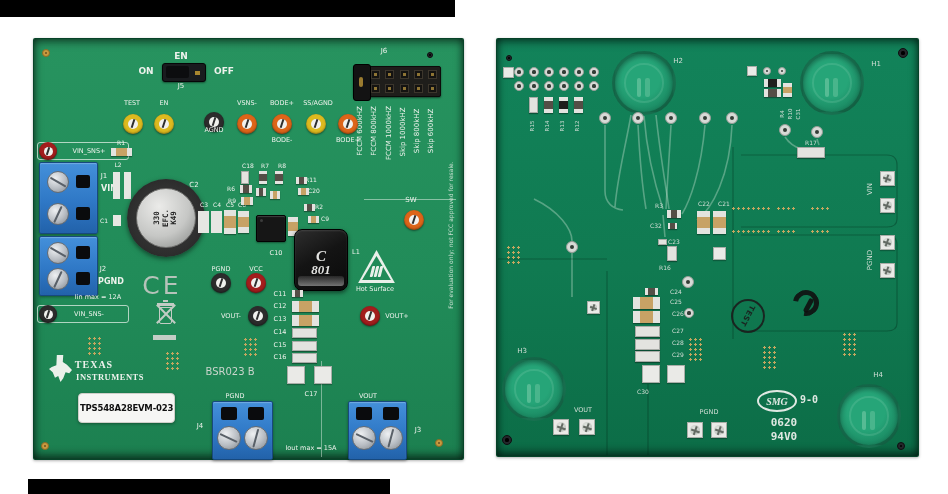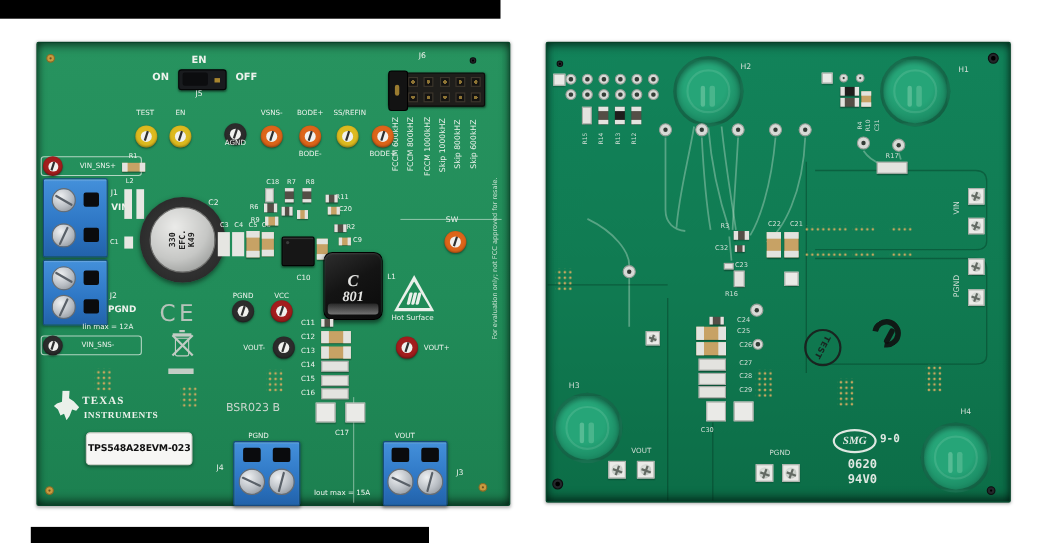--- a/index.html
+++ b/index.html
@@ -78,21 +78,21 @@
       <div style="position: absolute; left: 203px; top: 75px; width: 20px; height: 20px; border-radius: 50%; background: rgb(221, 101, 25); box-shadow: rgba(0, 0, 0, 0.45) 0px 1px 2px, rgba(0, 0, 0, 0.35) 0px -1px 2px inset;">
         <div style="position: absolute; left: 25%; top: 25%; width: 50%; height: 50%; border-radius: 50%; background: rgb(241, 241, 238);"></div>
         <div style="position: absolute; left: 46%; top: 27%; width: 9%; height: 46%; background: rgb(47, 47, 47); transform: rotate(18deg);"></div>
       </div>
       <div style="position: absolute; left: 248px; top: 64px; transform: translate(-50%, -50%) rotate(0deg); font-size: 6.5px; line-height: 1; white-space: nowrap; color: rgb(237, 242, 236);">BODE+</div>
       <div style="position: absolute; left: 238px; top: 75px; width: 20px; height: 20px; border-radius: 50%; background: rgb(221, 101, 25); box-shadow: rgba(0, 0, 0, 0.45) 0px 1px 2px, rgba(0, 0, 0, 0.35) 0px -1px 2px inset;">
         <div style="position: absolute; left: 25%; top: 25%; width: 50%; height: 50%; border-radius: 50%; background: rgb(241, 241, 238);"></div>
         <div style="position: absolute; left: 46%; top: 27%; width: 9%; height: 46%; background: rgb(47, 47, 47); transform: rotate(18deg);"></div>
       </div>
       <div style="position: absolute; left: 248px; top: 101px; transform: translate(-50%, -50%) rotate(0deg); font-size: 6.5px; line-height: 1; white-space: nowrap; color: rgb(237, 242, 236);">BODE-</div>
-      <div style="position: absolute; left: 284px; top: 64px; transform: translate(-50%, -50%) rotate(0deg); font-size: 6.5px; line-height: 1; white-space: nowrap; color: rgb(237, 242, 236);">SS/REFIN</div>
+      <div style="position: absolute; left: 284px; top: 64px; transform: translate(-50%, -50%) rotate(0deg); font-size: 6.5px; line-height: 1; white-space: nowrap; color: rgb(237, 242, 236);">SS/AGND</div>
       <div style="position: absolute; left: 272px; top: 75px; width: 20px; height: 20px; border-radius: 50%; background: rgb(221, 186, 31); box-shadow: rgba(0, 0, 0, 0.45) 0px 1px 2px, rgba(0, 0, 0, 0.35) 0px -1px 2px inset;">
         <div style="position: absolute; left: 25%; top: 25%; width: 50%; height: 50%; border-radius: 50%; background: rgb(241, 241, 238);"></div>
         <div style="position: absolute; left: 46%; top: 27%; width: 9%; height: 46%; background: rgb(47, 47, 47); transform: rotate(18deg);"></div>
       </div>
       <div style="position: absolute; left: 304px; top: 75px; width: 20px; height: 20px; border-radius: 50%; background: rgb(221, 101, 25); box-shadow: rgba(0, 0, 0, 0.45) 0px 1px 2px, rgba(0, 0, 0, 0.35) 0px -1px 2px inset;">
         <div style="position: absolute; left: 25%; top: 25%; width: 50%; height: 50%; border-radius: 50%; background: rgb(241, 241, 238);"></div>
         <div style="position: absolute; left: 46%; top: 27%; width: 9%; height: 46%; background: rgb(47, 47, 47); transform: rotate(18deg);"></div>
       </div>
       <div style="position: absolute; left: 314px; top: 101px; transform: translate(-50%, -50%) rotate(0deg); font-size: 6.5px; line-height: 1; white-space: nowrap; color: rgb(237, 242, 236);">BODE+</div>
       <div style="position: absolute; left: 3px; top: 103px; width: 92px; height: 18px; border: 1px solid rgba(240, 245, 240, 0.7); border-radius: 3px; box-sizing: border-box;"></div>
@@ -276,21 +276,21 @@
       <div style="position: absolute; left: 246px; top: 293px; transform: translate(-50%, -50%) rotate(0deg); font-size: 6.5px; line-height: 1; white-space: nowrap; color: rgb(237, 242, 236);">C14</div>
       <div style="position: absolute; left: 258px; top: 289px; width: 25px; height: 10px; background: rgb(227, 227, 223); box-shadow: rgba(0, 0, 0, 0.35) 0px 1px 1px; border: 1px solid rgba(120, 125, 118, 0.55); box-sizing: border-box;"></div>
       <div style="position: absolute; left: 246px; top: 306px; transform: translate(-50%, -50%) rotate(0deg); font-size: 6.5px; line-height: 1; white-space: nowrap; color: rgb(237, 242, 236);">C15</div>
       <div style="position: absolute; left: 258px; top: 302px; width: 25px; height: 10px; background: rgb(227, 227, 223); box-shadow: rgba(0, 0, 0, 0.35) 0px 1px 1px; border: 1px solid rgba(120, 125, 118, 0.55); box-sizing: border-box;"></div>
       <div style="position: absolute; left: 246px; top: 318px; transform: translate(-50%, -50%) rotate(0deg); font-size: 6.5px; line-height: 1; white-space: nowrap; color: rgb(237, 242, 236);">C16</div>
       <div style="position: absolute; left: 258px; top: 314px; width: 25px; height: 10px; background: rgb(227, 227, 223); box-shadow: rgba(0, 0, 0, 0.35) 0px 1px 1px; border: 1px solid rgba(120, 125, 118, 0.55); box-sizing: border-box;"></div>
       <div style="position: absolute; left: 287px; top: 322px; width: 1px; height: 96px; background: rgba(238, 243, 238, 0.45);"></div>
       <div style="position: absolute; left: 253px; top: 327px; width: 18px; height: 18px; background: rgb(234, 234, 231); border: 1px solid rgb(169, 174, 168); box-sizing: border-box; box-shadow: rgba(0, 0, 0, 0.25) 0px 1px 1px;"></div>
       <div style="position: absolute; left: 280px; top: 327px; width: 18px; height: 18px; background: rgb(234, 234, 231); border: 1px solid rgb(169, 174, 168); box-sizing: border-box; box-shadow: rgba(0, 0, 0, 0.25) 0px 1px 1px;"></div>
       <div style="position: absolute; left: 277px; top: 355px; transform: translate(-50%, -50%) rotate(0deg); font-size: 6.5px; line-height: 1; white-space: nowrap; color: rgb(237, 242, 236);">C17</div>
-      <div style="position: absolute; left: 128px; top: 246px; transform: translate(-50%, -50%) rotate(0deg); font-size: 21px; line-height: 1; white-space: nowrap; color: rgb(182, 195, 186); letter-spacing: 3px;">CE</div>
+      <div style="position: absolute; left: 128px; top: 246px; transform: translate(-50%, -50%) rotate(0deg); font-size: 25px; line-height: 1; white-space: nowrap; color: rgb(182, 195, 186); letter-spacing: 3px;">CE</div>
       <div style="position: absolute; left: 121px; top: 260px; width: 22px; height: 30px;">
         <div style="position: absolute; left: 2px; top: 4px; width: 17px; height: 2.5px; background: rgb(194, 204, 196);"></div>
         <div style="position: absolute; left: 8px; top: 1px; width: 5px; height: 2px; background: rgb(194, 204, 196);"></div>
         <div style="position: absolute; left: 4px; top: 8px; width: 13px; height: 17px; border: 1.5px solid rgb(194, 204, 196); box-sizing: border-box; border-radius: 0px 0px 2px 2px;"></div>
         <div style="position: absolute; left: -2px; top: 14px; width: 26px; height: 2px; background: rgb(194, 204, 196); transform: rotate(45deg);"></div>
         <div style="position: absolute; left: -2px; top: 14px; width: 26px; height: 2px; background: rgb(194, 204, 196); transform: rotate(-45deg);"></div>
       </div>
       <div style="position: absolute; left: 119px; top: 296px; width: 23px; height: 5px; background: rgb(195, 205, 197);"></div>
       <div style="position: absolute; left: 15px; top: 316px; width: 23px; height: 27px; background: rgb(234, 240, 234); clip-path: polygon(34% 0px, 62% 0px, 60% 26%, 78% 36%, 100% 56%, 88% 68%, 72% 64%, 62% 86%, 50% 100%, 40% 78%, 26% 84%, 16% 64%, 0px 52%, 12% 44%, 32% 38%);"></div>
       <div style="position: absolute; left: 60px; top: 326px; transform: translate(-50%, -50%) rotate(0deg); font-size: 10px; line-height: 1; white-space: nowrap; color: rgb(237, 242, 236); font-weight: 700; letter-spacing: 1px; font-family: &quot;Liberation Serif&quot;, serif;">TEXAS</div>

